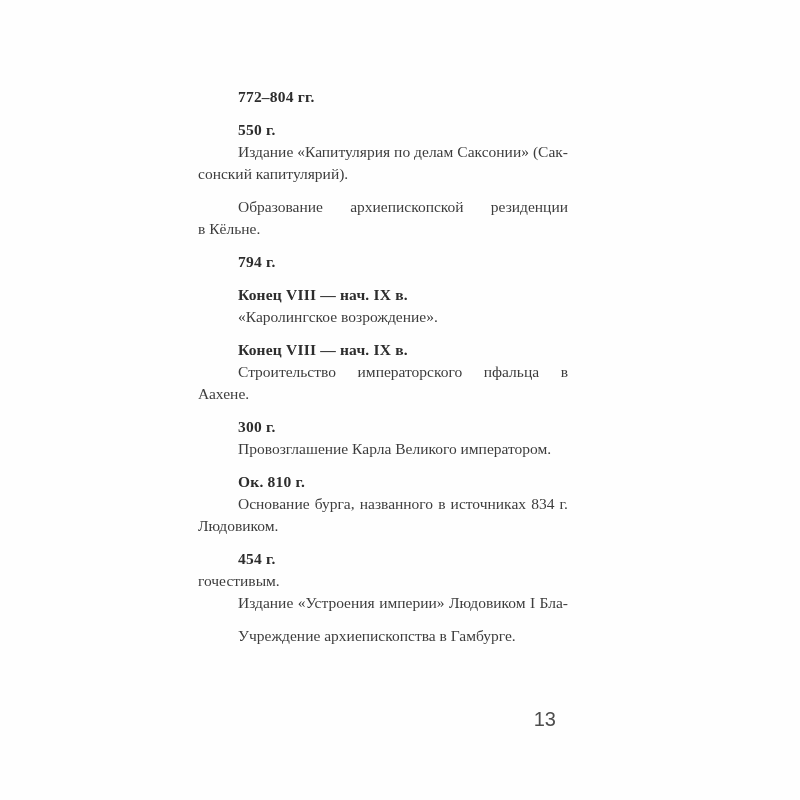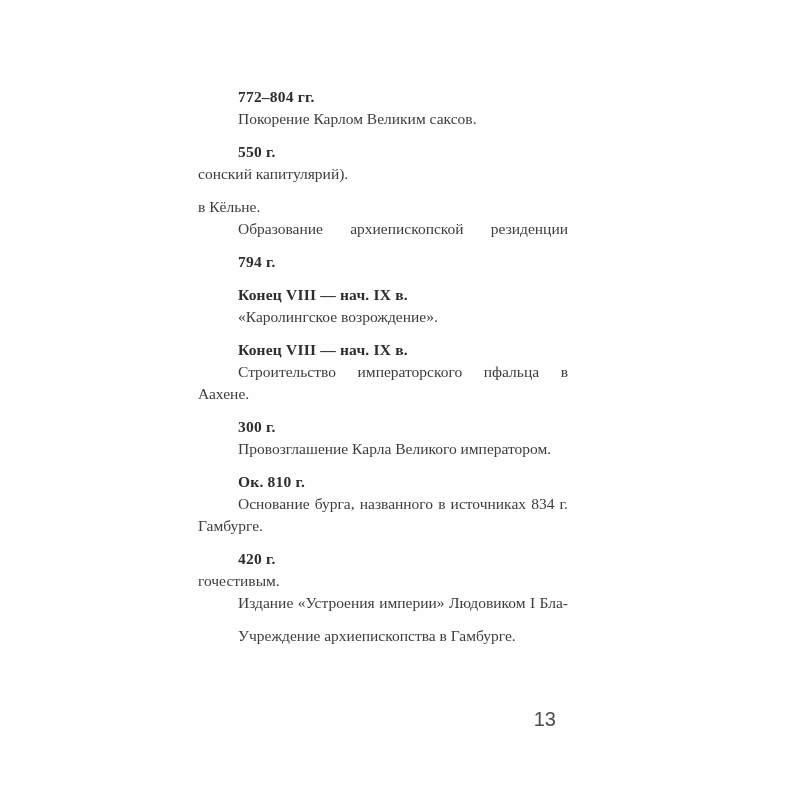--- a/index.html
+++ b/index.html
@@ -58,36 +58,34 @@
   }
 </style>
 </head>
 <body>
 
 <div class="page">
   <div class="content">
 
     <section class="entry">
       <p class="date">772–804 гг.</p>
-      <p class="desc">
-        <span class="line first last">Покорение Карлом Великим саксов.</span>
-      </p>
     </section>
 
     <section class="entry">
       <p class="date">550 г.</p>
       <p class="desc">
+        <span class="line first">Издание «Капитулярия по делам Саксонии» (Сак-</span>
         <span class="line last">сонский капитулярий).</span>
       </p>
     </section>
 
     <section class="entry">
       <p class="desc">
+        <span class="line first">Образование архиепископской резиденции</span>
         <span class="line last">в Кёльне.</span>
-        <span class="line first">Образование архиепископской резиденции</span>
       </p>
     </section>
 
     <section class="entry">
       <p class="date">794 г.</p>
     </section>
 
     <section class="entry">
       <p class="date">Конец VIII — нач. IX в.</p>
       <p class="desc">
@@ -106,26 +104,26 @@
       <p class="date">300 г.</p>
       <p class="desc">
         <span class="line first last">Провозглашение Карла Великого императором.</span>
       </p>
     </section>
 
     <section class="entry">
       <p class="date">Ок. 810 г.</p>
       <p class="desc">
         <span class="line first">Основание бурга, названного в источниках 834 г.</span>
-        <span class="line last">Гамбурге.</span>
+        <span class="line last">Людовиком.</span>
       </p>
     </section>
 
     <section class="entry">
-      <p class="date">420 г.</p>
+      <p class="date">454 г.</p>
       <p class="desc">
         <span class="line last">гочестивым.</span>
         <span class="line first">Издание «Устроения империи» Людовиком I Бла-</span>
       </p>
     </section>
 
     <section class="entry">
       <p class="desc">
         <span class="line first last">Учреждение архиепископства в Гамбурге.</span>
       </p>

